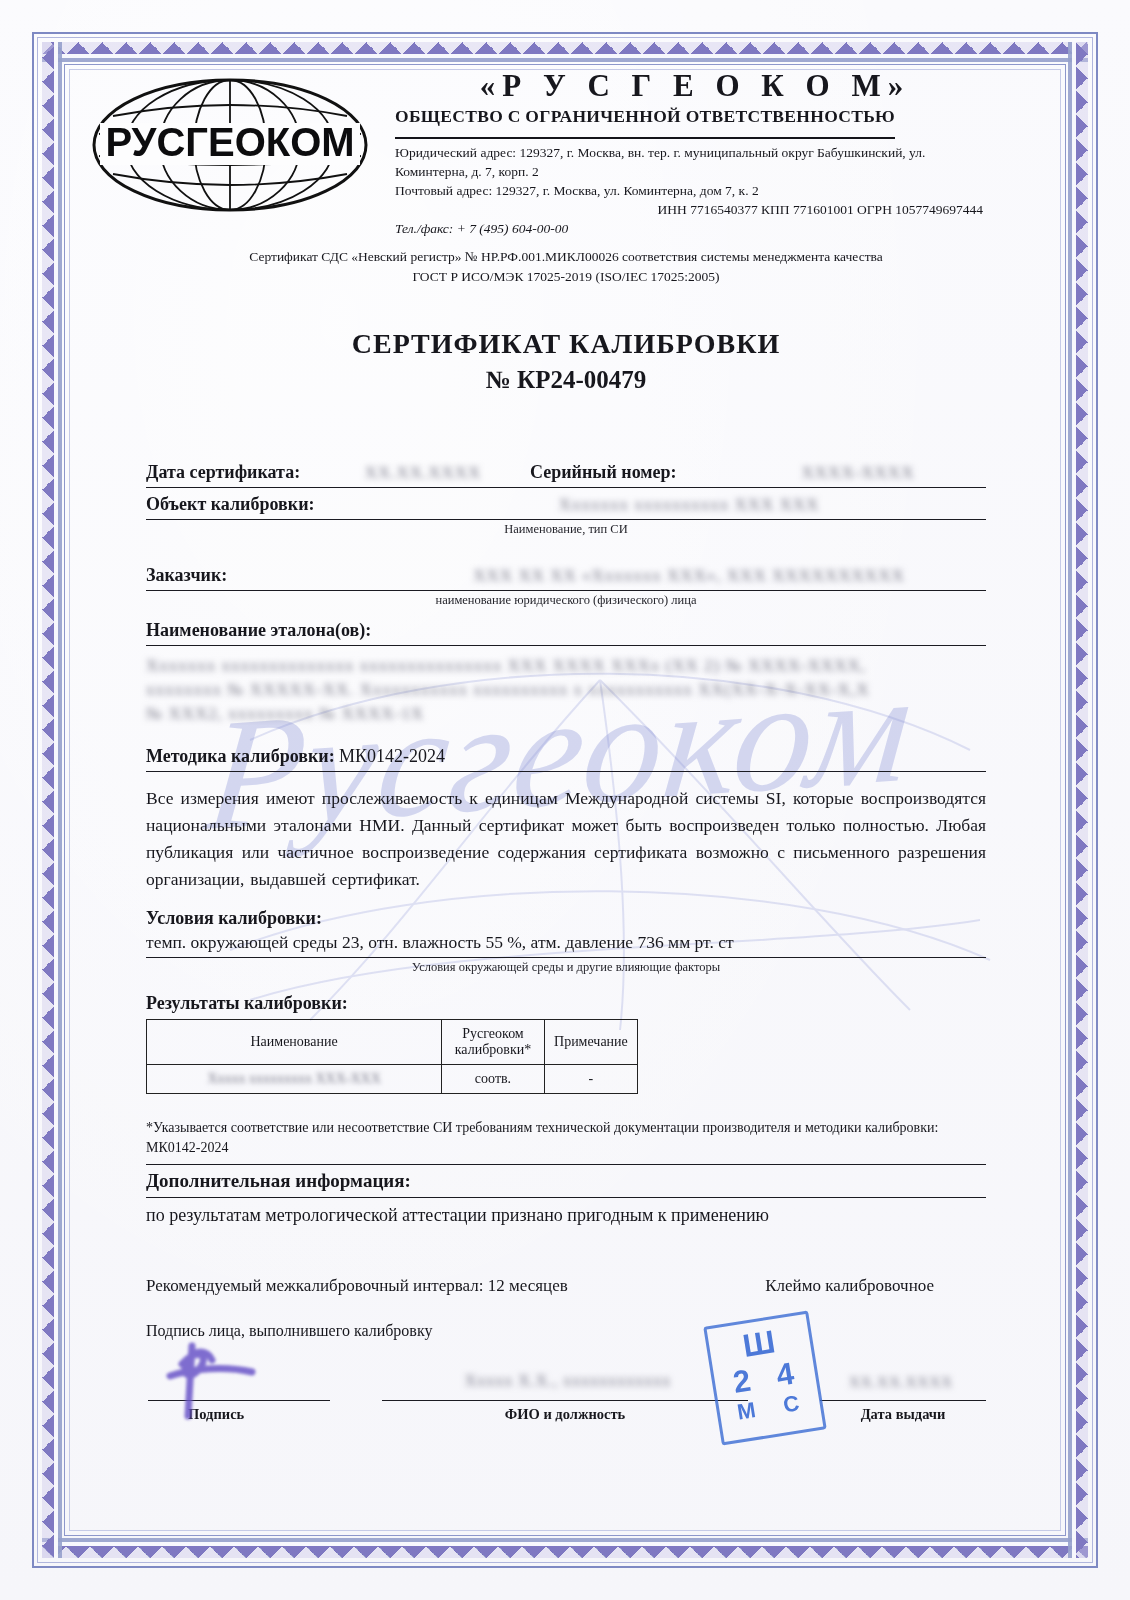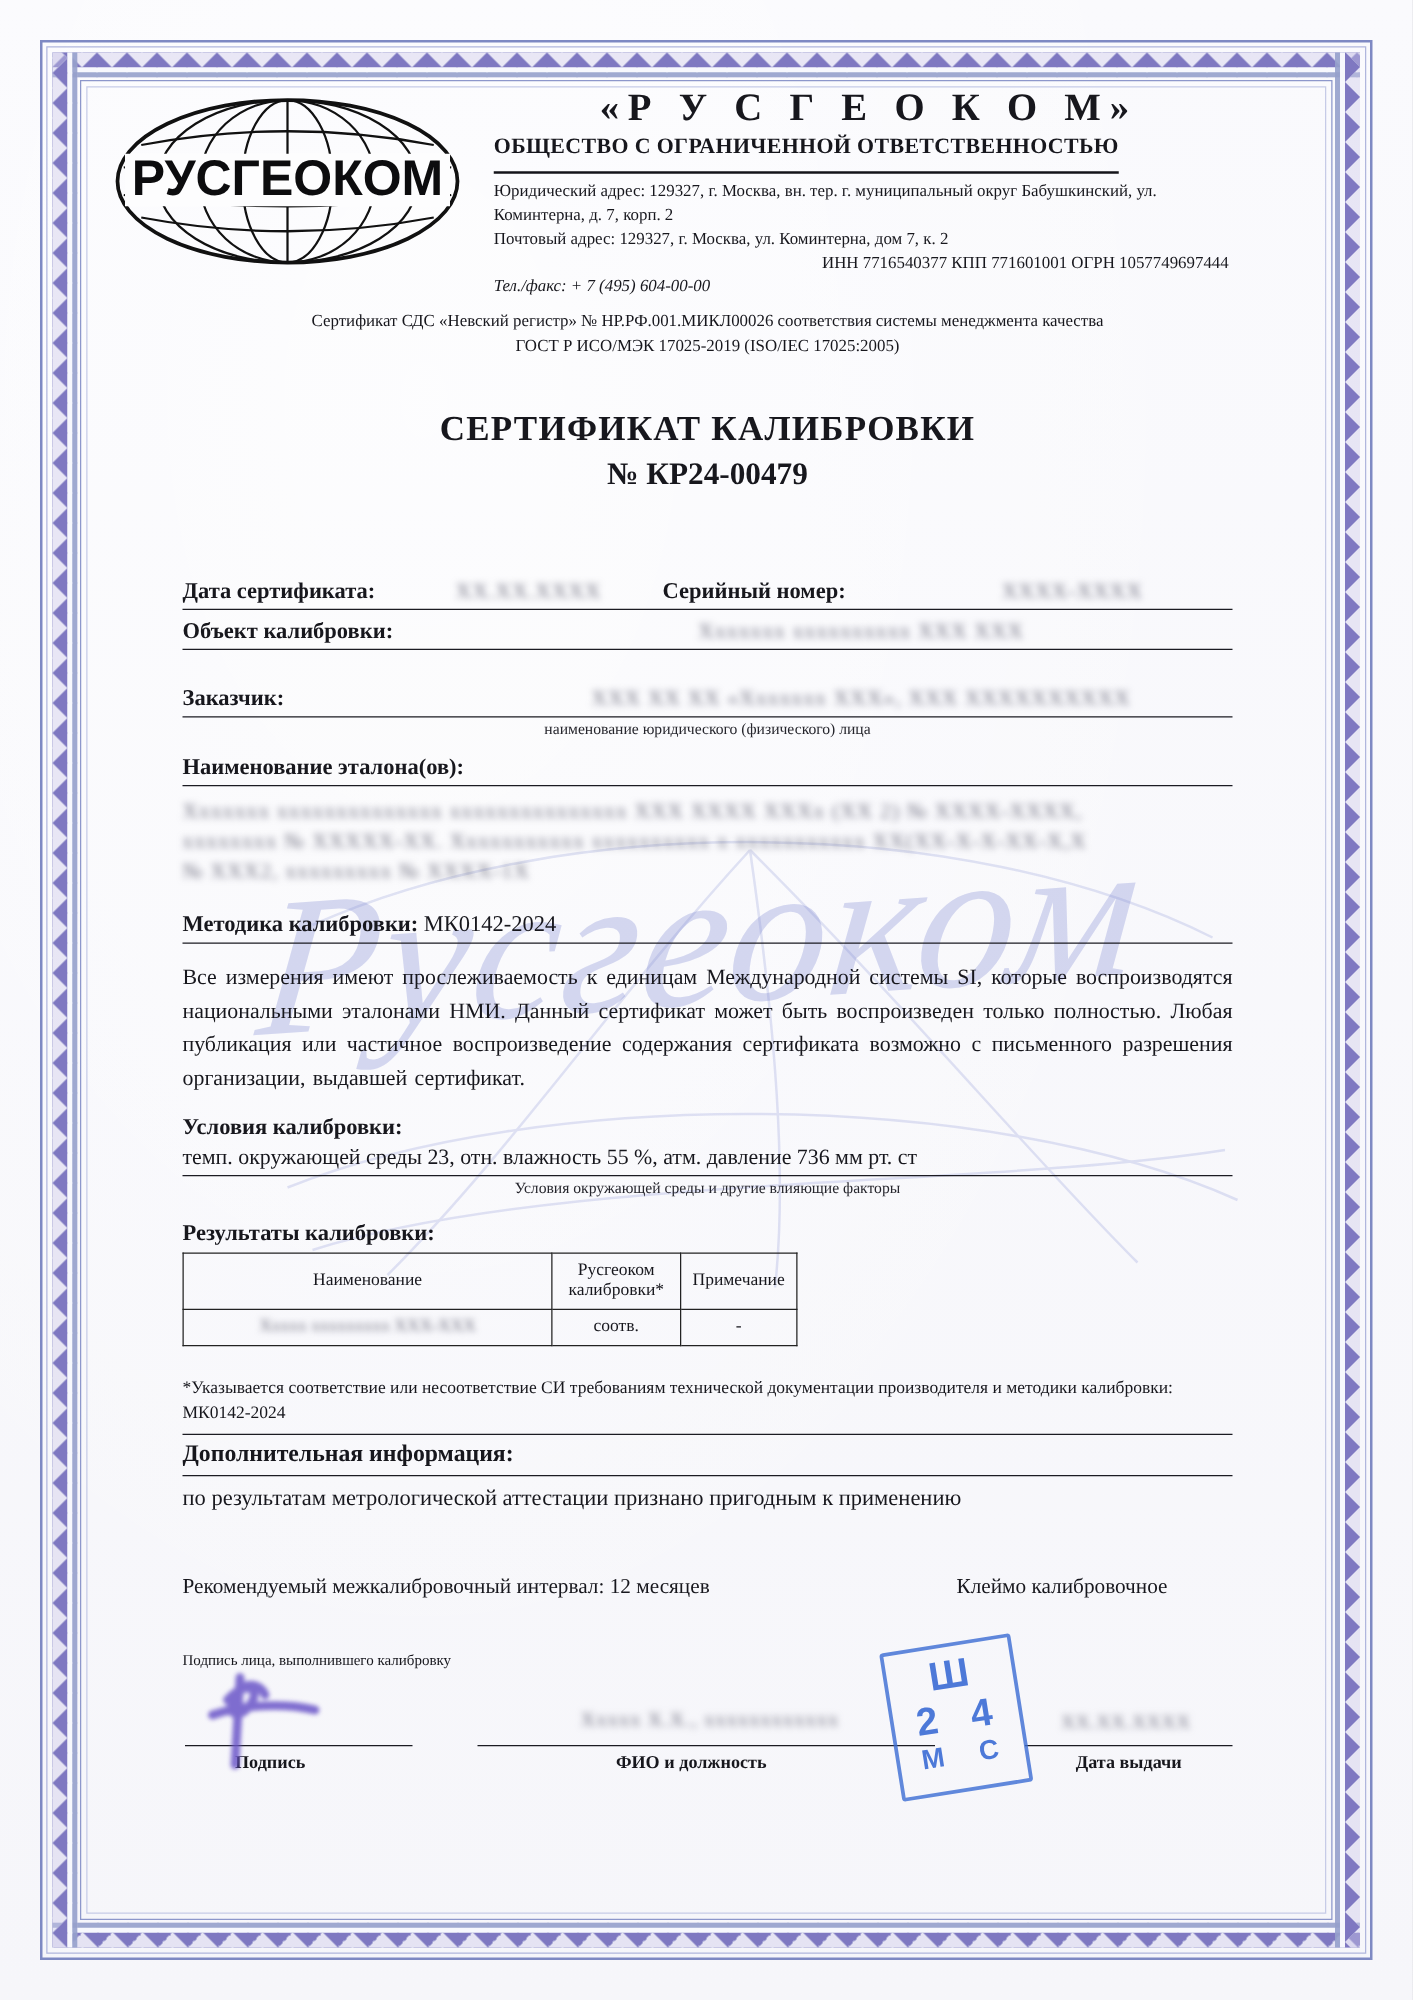--- a/index.html
+++ b/index.html
@@ -77,21 +77,21 @@
   table.res{border-collapse:collapse; width:492px; margin-top:5px;}
   table.res td{border:1.6px solid #222; font-size:14px; text-align:center; vertical-align:middle; padding:2px 4px;}
   table.res .hdr td{height:40px; line-height:16px;}
   table.res .dat td{height:24px;}
   .c1{width:302px;} .c2{width:95px;} .c3{width:85px;}
 
   .footnote{font-size:14px; line-height:20px; padding-bottom:6px;}
 
   
   .bottom-row{display:flex; justify-content:space-between; font-size:17px; margin-top:50px; padding-right:52px;}
-  .sign-caption{font-size:12px; margin-top:42px;}
+  .sign-caption{font-size:16px; margin-top:26px;}
   .sig-area{position:relative; height:120px; margin-top:8px;}
   .sig-line{position:absolute; border-top:1.6px solid #1b1b22;}
   .sig-lbl{position:absolute; font-weight:bold; font-size:14.5px;}
   .stamp{
     position:absolute; left:566px; top:-30px; width:100px; height:114px;
     border:3.5px solid rgba(60,109,212,.88); border-radius:3px;
     transform:rotate(-9deg); color:#3f6fd6; z-index:3;
     font-family:"Liberation Sans","DejaVu Sans",sans-serif; text-align:center; opacity:.92;
   }
   .stamp .s1{font-size:32px; font-weight:bold; margin-top:4px; letter-spacing:1px;}
@@ -172,20 +172,21 @@
       <span class="lbl" style="width:212px;">Дата сертификата:</span>
       <span class="redacted center" style="width:130px;">ХХ.ХХ.ХХХХ</span>
       <span class="lbl" style="margin-left:42px; width:200px;">Серийный номер:</span>
       <span class="redacted center flex1">ХХХХ-ХХХХ</span>
     </div>
 
     <div class="row rule" style="margin-top:6px;">
       <span class="lbl" style="width:246px;">Объект калибровки:</span>
       <span class="redacted center flex1">Ххххххх хххххххххх ХХХ ХХХ</span>
     </div>
+    <div class="cap">Наименование, тип СИ</div>
 
     <div class="row rule" style="margin-top:28px;">
       <span class="lbl" style="width:246px;">Заказчик:</span>
       <span class="redacted center flex1">ХХХ ХХ ХХ «Ххххххх ХХХ», ХХХ ХХХХХХХХХХ</span>
     </div>
     <div class="cap">наименование юридического (физического) лица</div>
 
     <div class="rule" style="margin-top:12px; padding-bottom:4px;">
       <span class="lbl">Наименование эталона(ов):</span>
     </div>
@@ -243,21 +244,21 @@
           <path d="M30 30 C 44 14, 58 20, 48 34 C 40 46, 28 42, 35 28 C 42 14, 56 16, 60 26"></path>
           <path d="M40 12 L 36 82"></path>
           <path d="M18 42 C 42 34, 74 32, 100 38"></path>
         </g>
       </svg>
       <div class="sig-line" style="left:2px; top:52px; width:182px;"></div>
       <div class="sig-lbl" style="left:42px; top:58px;">Подпись</div>
 
       <div class="redacted center" style="position:absolute; left:244px; top:24px; width:356px; font-size:16px;">Ххххх Х.Х., хххххххххххх</div>
       <div class="sig-line" style="left:236px; top:52px; width:366px;"></div>
-      <div class="sig-lbl center" style="left:224px; top:58px; width:366px;">ФИО и должность</div>
+      <div class="sig-lbl center" style="left:236px; top:58px; width:366px;">ФИО и должность</div>
 
       <div class="stamp">
         <div class="s1">Ш</div>
         <div class="s2">2 4</div>
         <div class="s3">М С</div>
       </div>
 
       <div class="redacted center" style="position:absolute; left:688px; top:26px; width:134px; font-size:15px;">ХХ.ХХ.ХХХХ</div>
       <div class="sig-line" style="left:674px; top:52px; width:166px;"></div>
       <div class="sig-lbl center" style="left:674px; top:58px; width:166px;">Дата выдачи</div>

